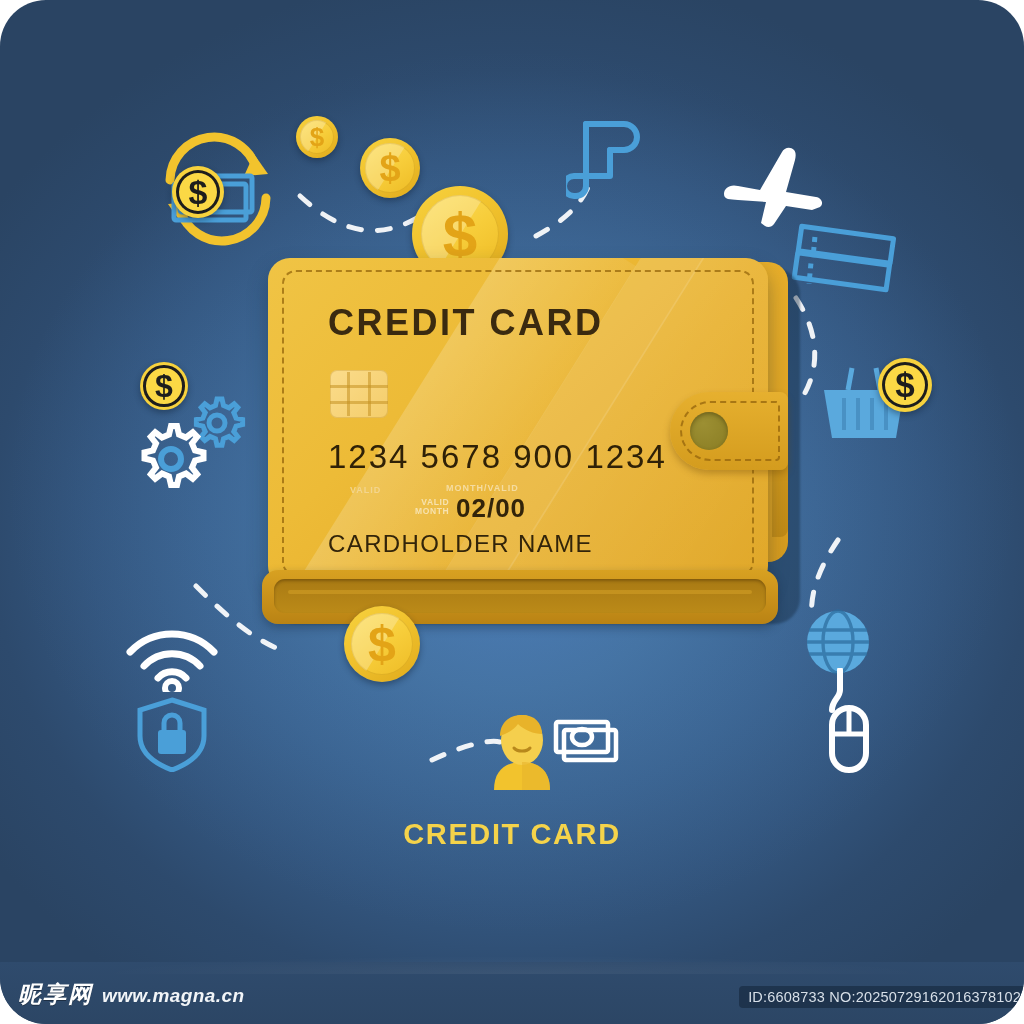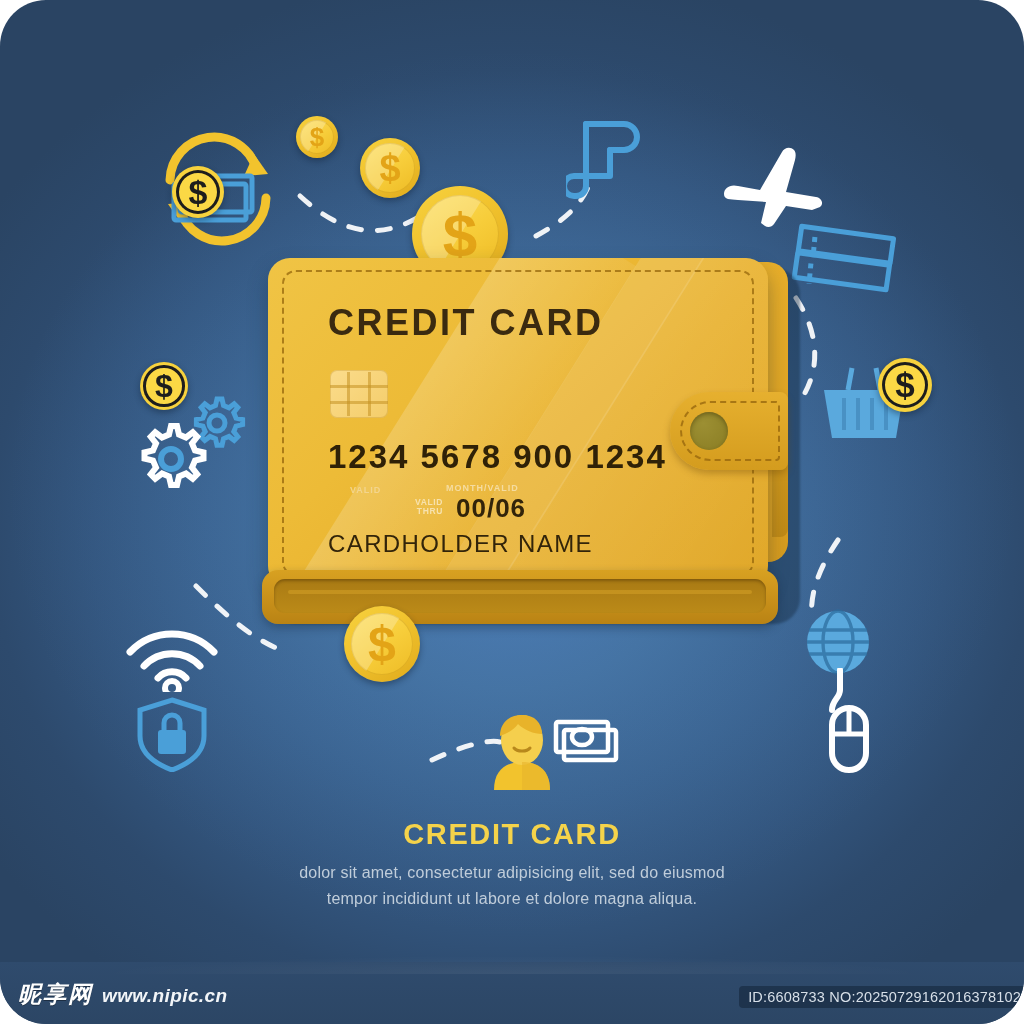--- a/index.html
+++ b/index.html
@@ -88,21 +88,21 @@
     position:absolute;left:62px;top:112px;width:58px;height:48px;border-radius:7px;
     background:linear-gradient(135deg,#fbdc8c,#f4cd6a);
     box-shadow:inset 0 0 0 1px rgba(190,140,30,.30);
   }
   .chip i{position:absolute;background:rgba(196,146,34,.55);}
   .chip .v1{left:17px;top:2px;width:2.5px;height:44px;}
   .chip .v2{left:38px;top:2px;width:2.5px;height:44px;}
   .chip .h1{left:0;top:15px;width:58px;height:2.5px;}
   .chip .h2{left:0;top:31px;width:58px;height:2.5px;}
   .card-number{
-    position:absolute;left:60px;top:180px;font-size:33px;font-weight:bold;letter-spacing:2px;
+    position:absolute;left:60px;top:180px;font-size:33px;font-weight:normal;letter-spacing:2px;
     color:#2f2107;font-family:"Liberation Sans",sans-serif;white-space:nowrap;
   }
   .micro-a{position:absolute;left:82px;top:227px;font-size:9px;letter-spacing:1px;color:#f3d58e;font-weight:bold;}
   .micro-b{position:absolute;left:178px;top:225px;font-size:9px;letter-spacing:1px;color:#f5dca0;font-weight:bold;}
   .valid-thru{
     position:absolute;left:147px;top:240px;font-size:8.5px;line-height:9px;color:#f7e2ad;font-weight:bold;
     letter-spacing:.6px;text-align:right;
   }
   .exp{
     position:absolute;left:188px;top:235px;font-size:26px;font-weight:bold;color:#32240a;letter-spacing:1px;
@@ -371,23 +371,23 @@
             <i class="v2"></i>
             <i class="h1"></i>
             <i class="h2"></i>
         </div>
 
         <div class="card-number">1234 5678 900 1234</div>
         <div class="micro-a">VALID</div>
         <div class="micro-b">MONTH/VALID</div>
         <div class="valid-thru">
           <div>VALID</div>
-          <div>THRU</div>
-        </div>
-        <div class="exp">00/06</div>
+          <div>MONTH</div>
+        </div>
+        <div class="exp">02/00</div>
         <div class="cardholder">CARDHOLDER NAME</div>
       </div>
 
       <div class="clasp">
         <div class="clasp-stitch"></div>
         <div class="clasp-btn"></div>
       </div>
 
       <div class="wallet-body"></div>
     </div>
@@ -414,28 +414,24 @@
         <g fill="none" stroke="#ffffff" stroke-width="4.5">
           <rect x="12" y="14" width="52" height="30" rx="2"></rect>
           <rect x="4" y="6" width="52" height="30" rx="2"></rect>
           <ellipse cx="30" cy="21" rx="10" ry="8"></ellipse>
         </g>
       </svg>
     </div>
 
     <div class="caption">
       <div class="cap-title">CREDIT CARD</div>
-      <div class="cap-body">
-        <span>dolor sit amet, consectetur adipisicing elit, sed do eiusmod</span>
-        <span>tempor incididunt ut labore et dolore magna aliqua.</span>
-      </div>
     </div>
 
     <div class="wm-bar">
       <div class="wm-logo">
         <span class="wm-cn">昵享网</span>
-        <span class="wm-url">www.nipic.cn</span>
+        <span class="wm-url">www.magna.cn</span>
       </div>
       <div class="wm-id">ID:6608733 NO:20250729162016378102</div>
     </div>
 
   </div>
 </div>
 
 </body></html>

